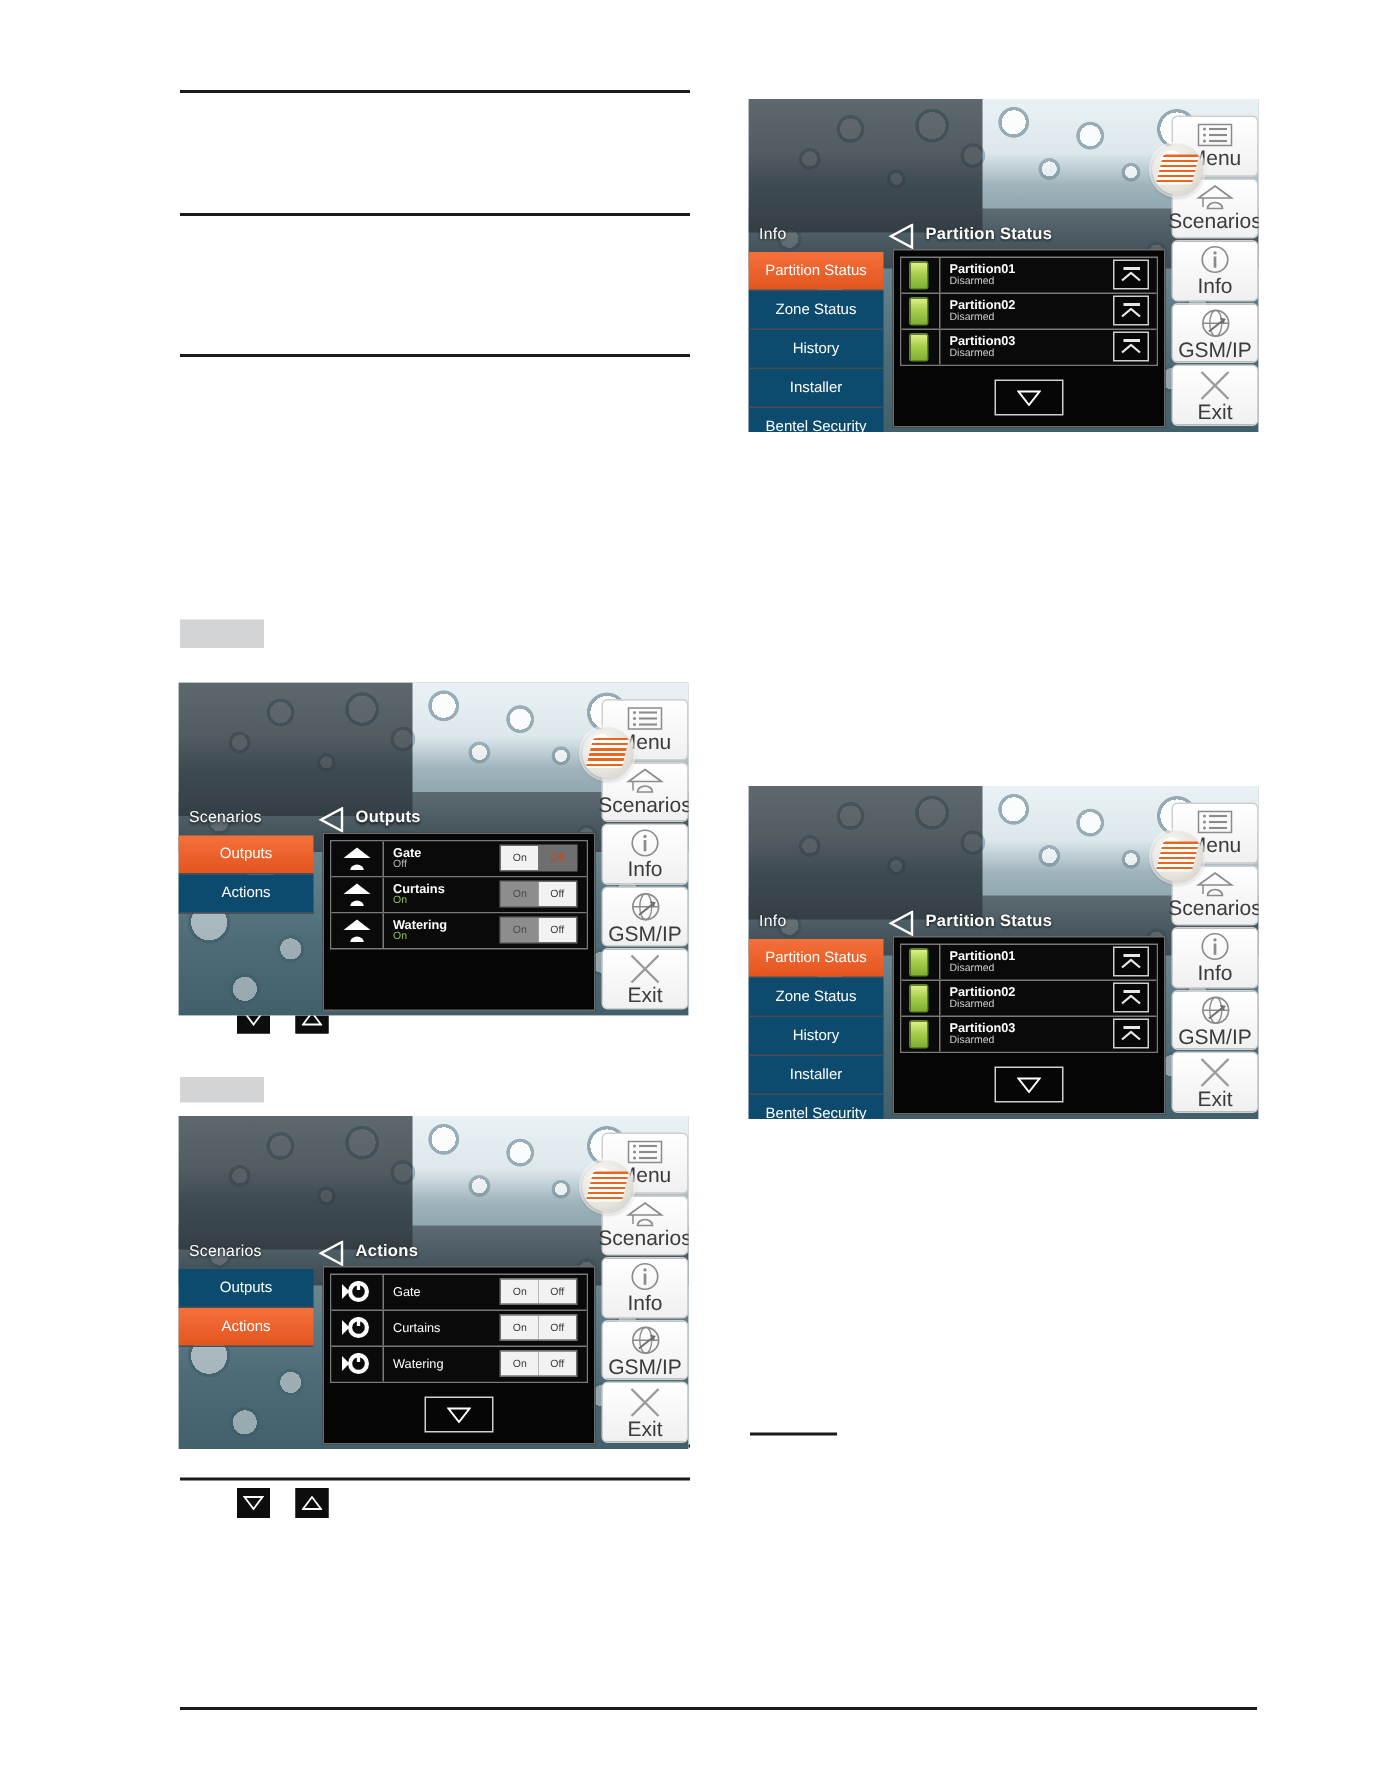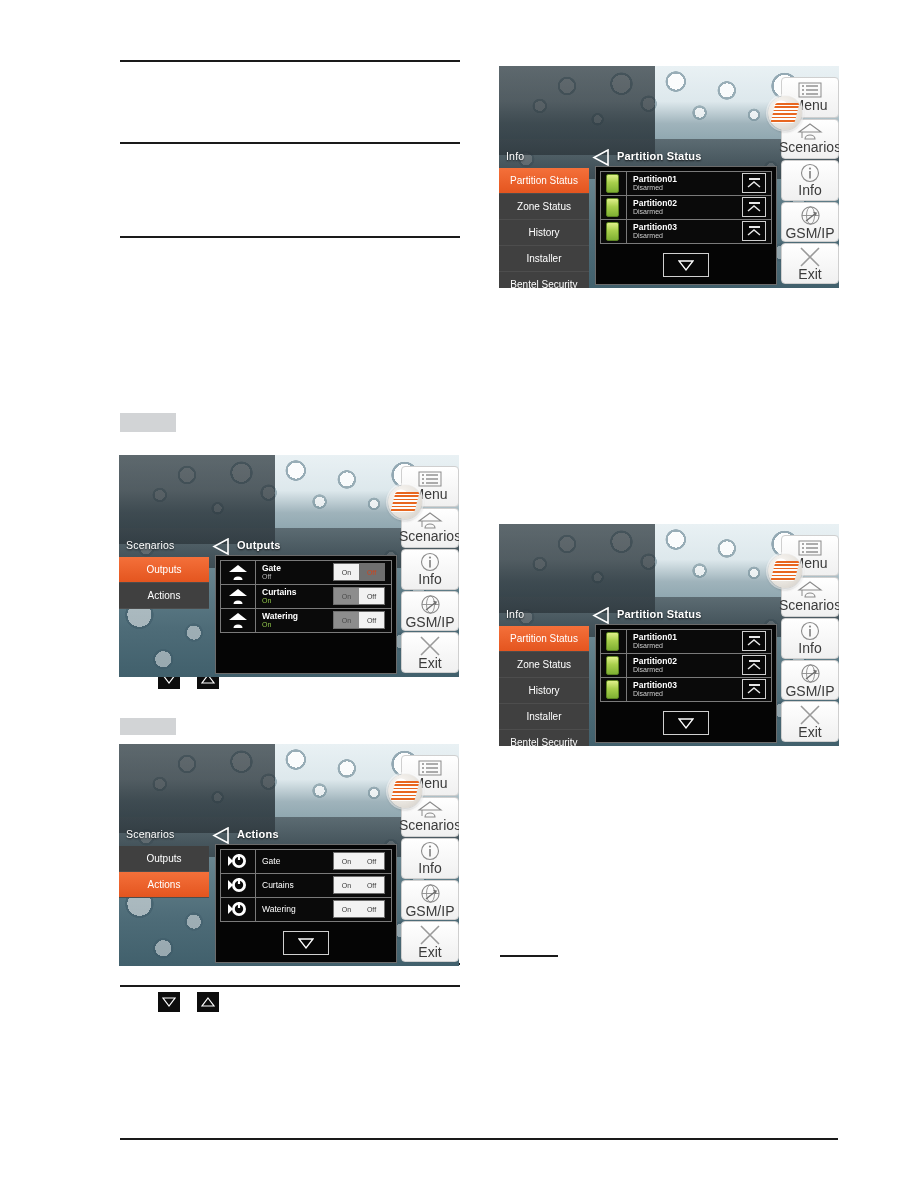--- a/index.html
+++ b/index.html
@@ -155,21 +155,21 @@
   
   .kp-menu {
     position: absolute;
     left: 0;
     top: 46%;
     width: 90px;
     z-index: 5;
   }
   .kp-menu-item {
     height: 26px;
-    background: #404040;
+    background: #0c4a6e;
     border-bottom: 1px solid #4d4d4d;
     color: #ffffff;
     font-size: 10px;
     display: flex;
     align-items: center;
     justify-content: center;
     text-align: center;
     box-sizing: border-box;
   }
   .kp-menu-item.active {

